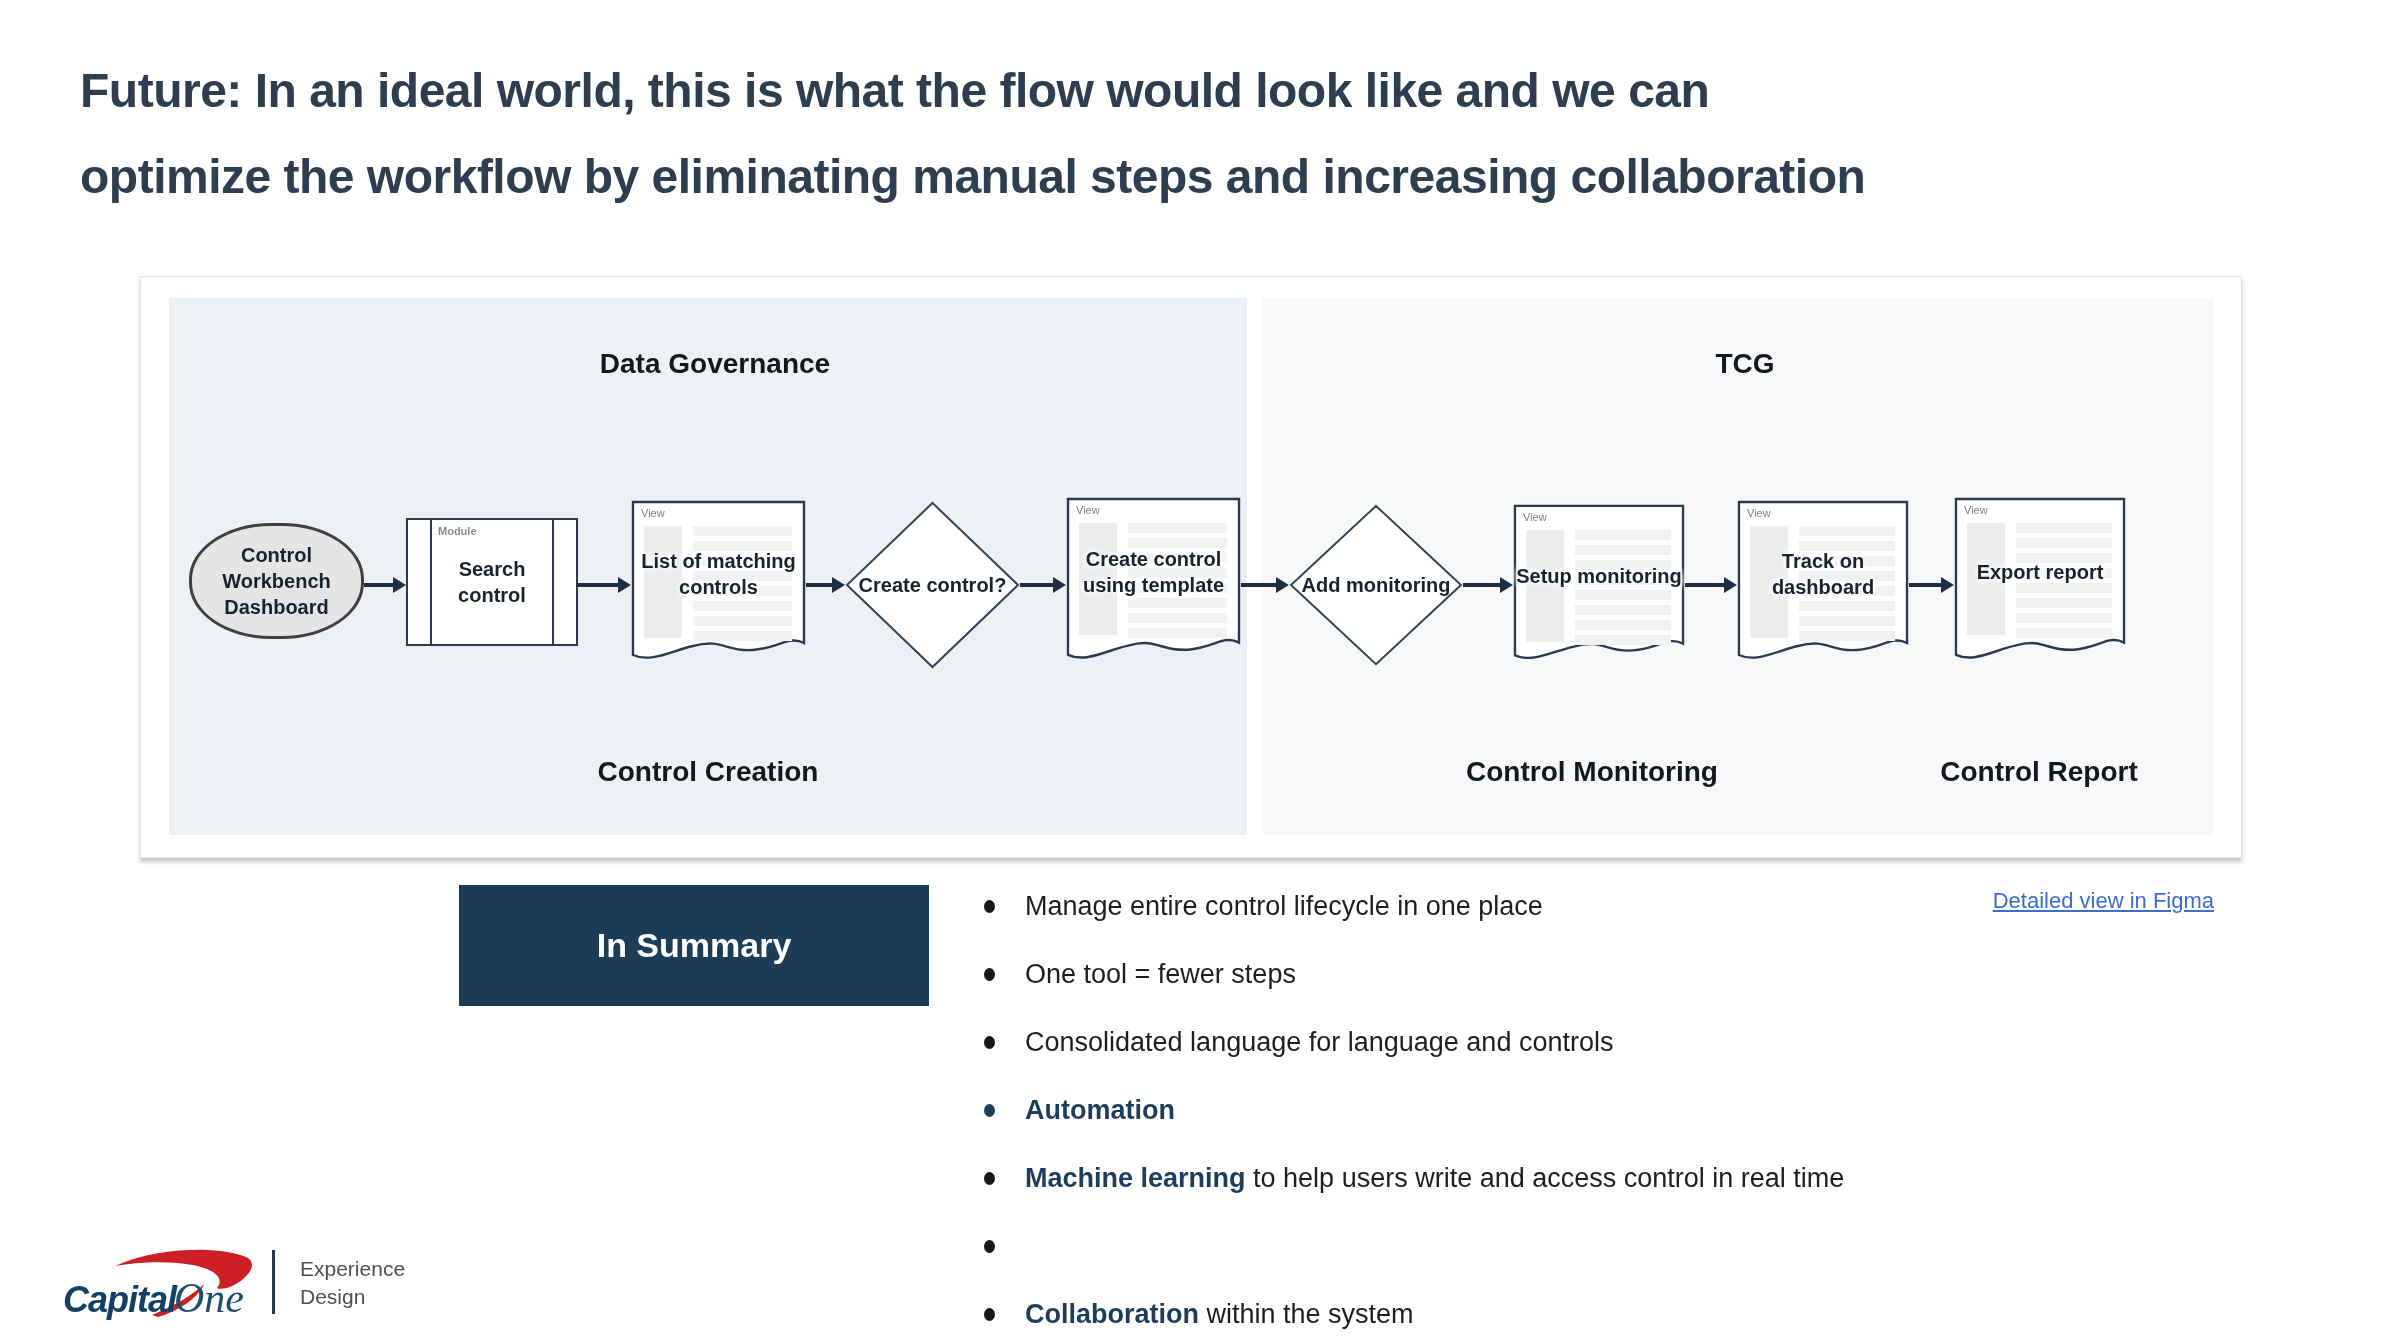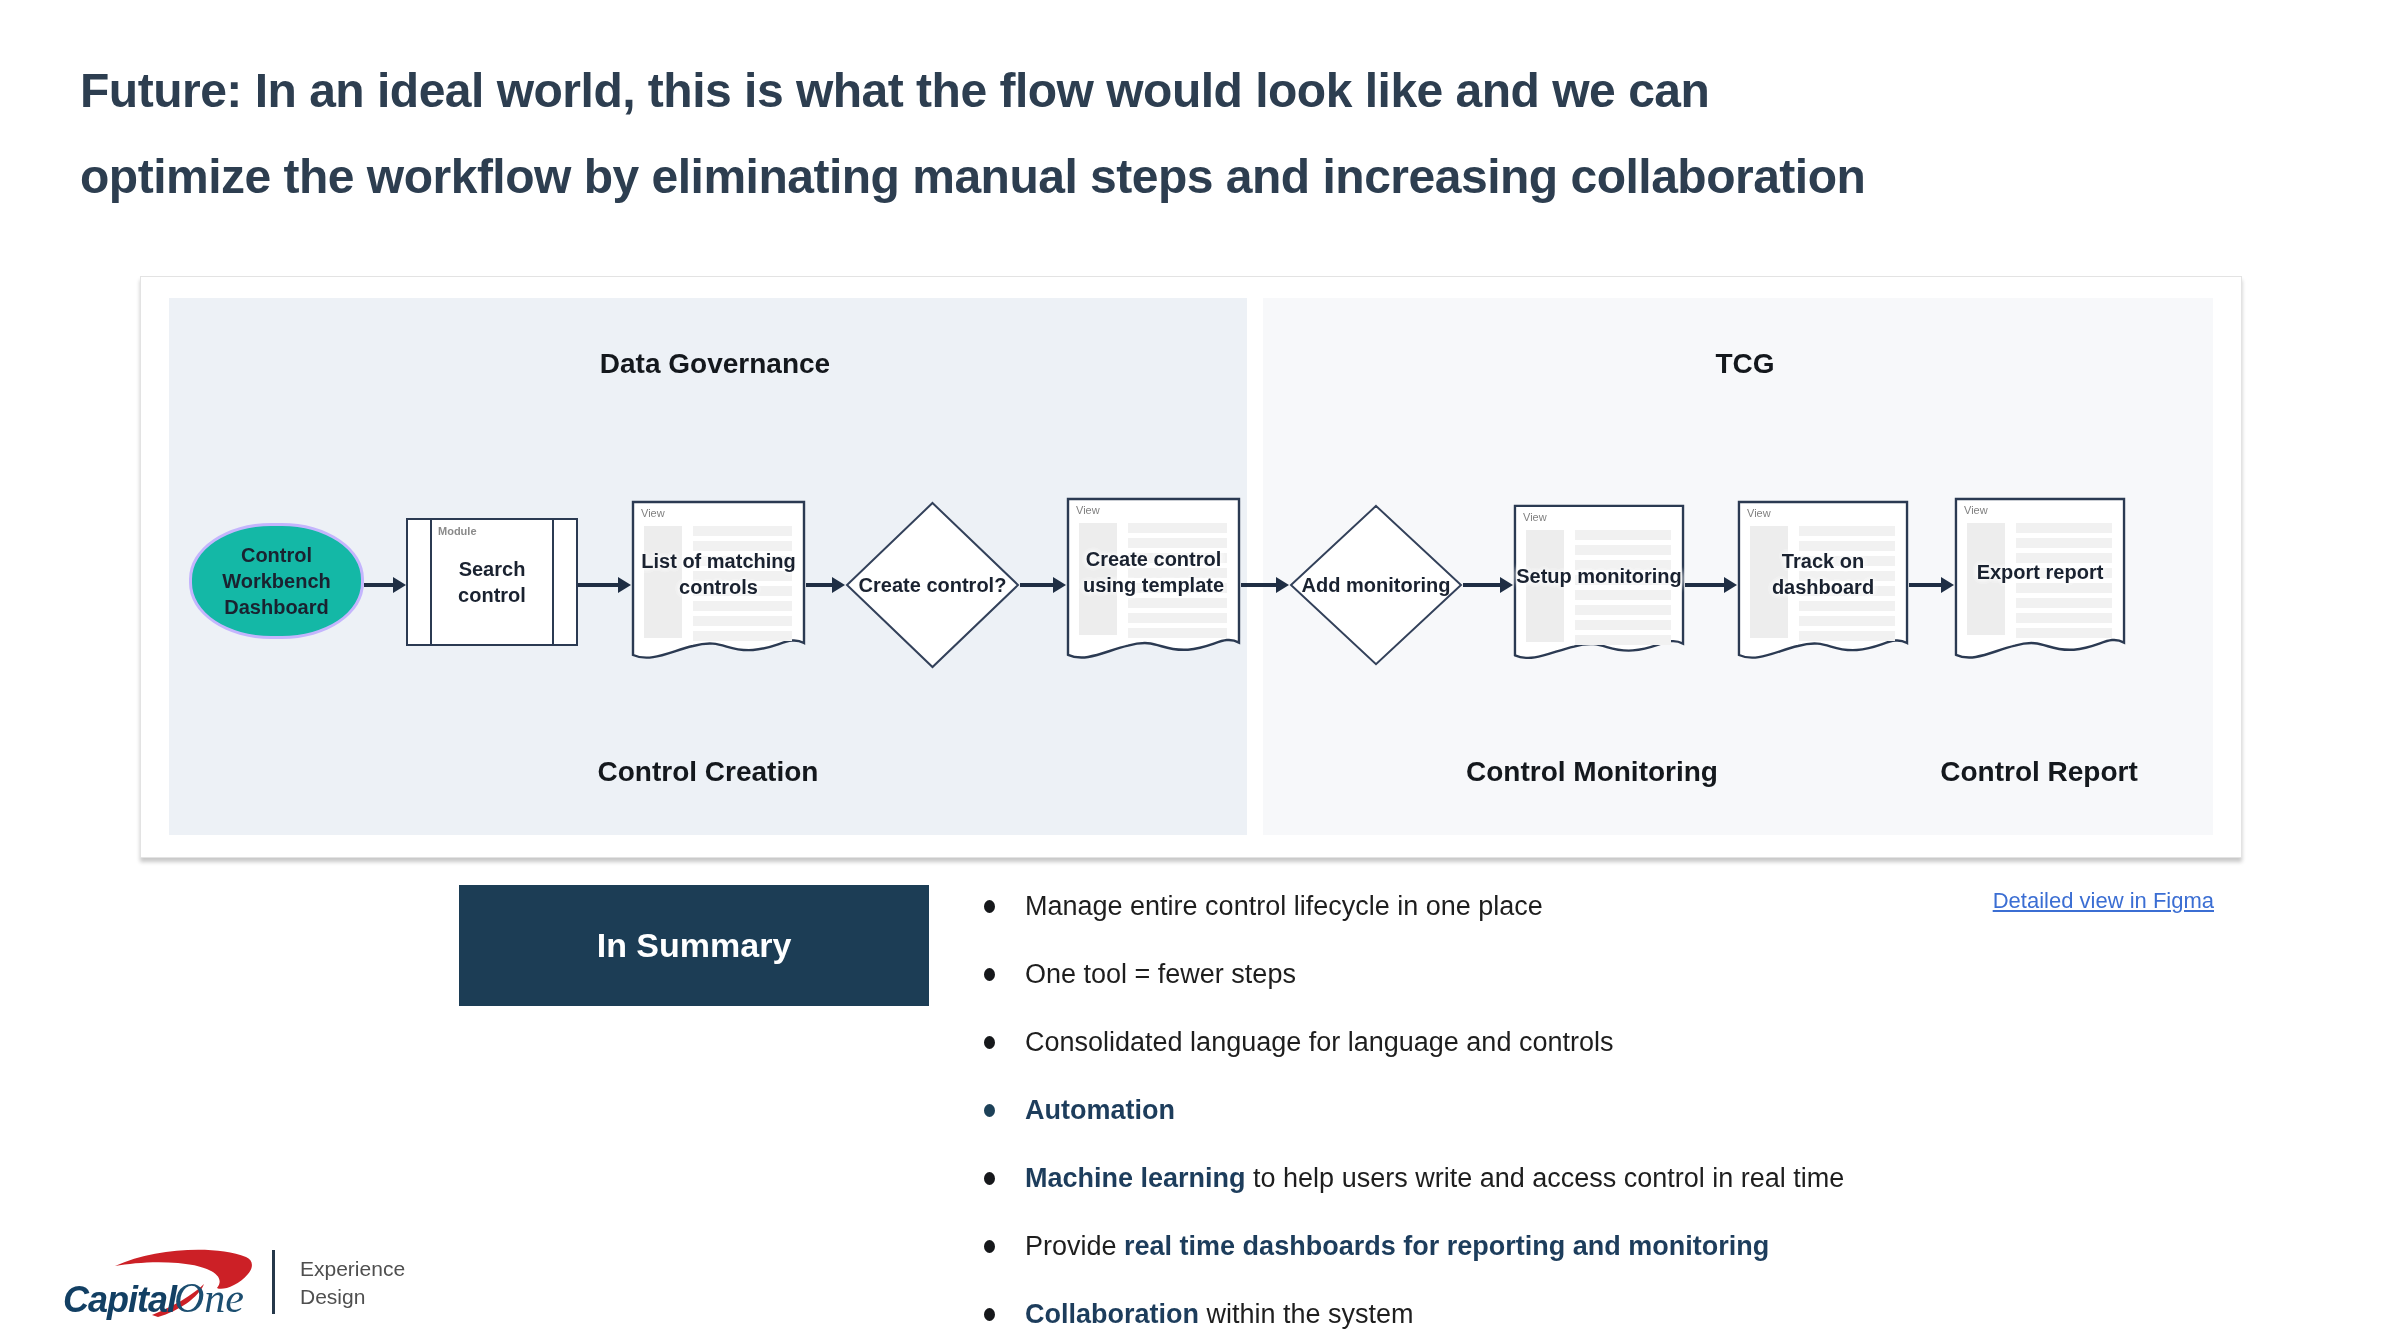--- a/index.html
+++ b/index.html
@@ -20,22 +20,22 @@
                font-size:28px;font-weight:700;color:#14181d;margin-left:7px;}
   .section-label{position:absolute;top:479px;text-align:center;font-size:28px;font-weight:700;color:#14181d;}
   .sl-creation{left:28px;width:1078px;}
   .sl-monitoring{left:1251px;width:400px;}
   .sl-report{left:1748px;width:300px;}
 
   
   .node{position:absolute;}
   .node-label{font-size:20px;font-weight:700;color:#1a2230;line-height:26px;text-align:center;}
 
-  .terminator{display:flex;align-items:center;justify-content:center;background:#14b8a6;
-              border:3px solid #c4b5fd;border-radius:82px/56px;box-sizing:border-box;padding:0 14px;}
+  .terminator{display:flex;align-items:center;justify-content:center;background:#e5e5e5;
+              border:3px solid #404040;border-radius:82px/56px;box-sizing:border-box;padding:0 14px;}
 
   .module{background:#fff;border:2px solid #2b3a52;box-sizing:border-box;}
   .module .vline{position:absolute;top:0;bottom:0;width:2px;background:#2b3a52;}
   .module .vl-l{left:22px;} .module .vl-r{right:22px;}
   .module .node-tag{position:absolute;left:30px;top:5px;font-size:11px;font-weight:700;color:#8a8a8a;}
   .module .node-label{position:absolute;left:26px;right:26px;top:50%;transform:translateY(-50%);}
 
   .doc svg.shape{position:absolute;left:0;top:0;width:100%;height:100%;}
   .doc .node-tag{position:absolute;left:10px;top:7px;font-size:11px;color:#808080;}
   .doc .skel-side{position:absolute;left:13px;top:26px;width:38px;height:112px;background:#ededed;}
@@ -279,21 +279,20 @@
     <li class="bullet-item emph">
       <span class="dot"></span>
       <p class="bl"><span></span><strong>Automation</strong><span></span></p>
     </li>
     <li class="bullet-item">
       <span class="dot"></span>
       <p class="bl"><span></span><strong>Machine learning</strong><span> to help users write and access control in real time</span></p>
     </li>
     <li class="bullet-item">
       <span class="dot"></span>
-      <p class="bl"><span>Provide </span><strong>real time dashboards for reporting and monitoring</strong><span></span></p>
     </li>
     <li class="bullet-item">
       <span class="dot"></span>
       <p class="bl"><span></span><strong>Collaboration</strong><span> within the system</span></p>
     </li>
   </ul>
 
   <a class="figma-link">Detailed view in Figma</a>
 
   <div class="logo">

